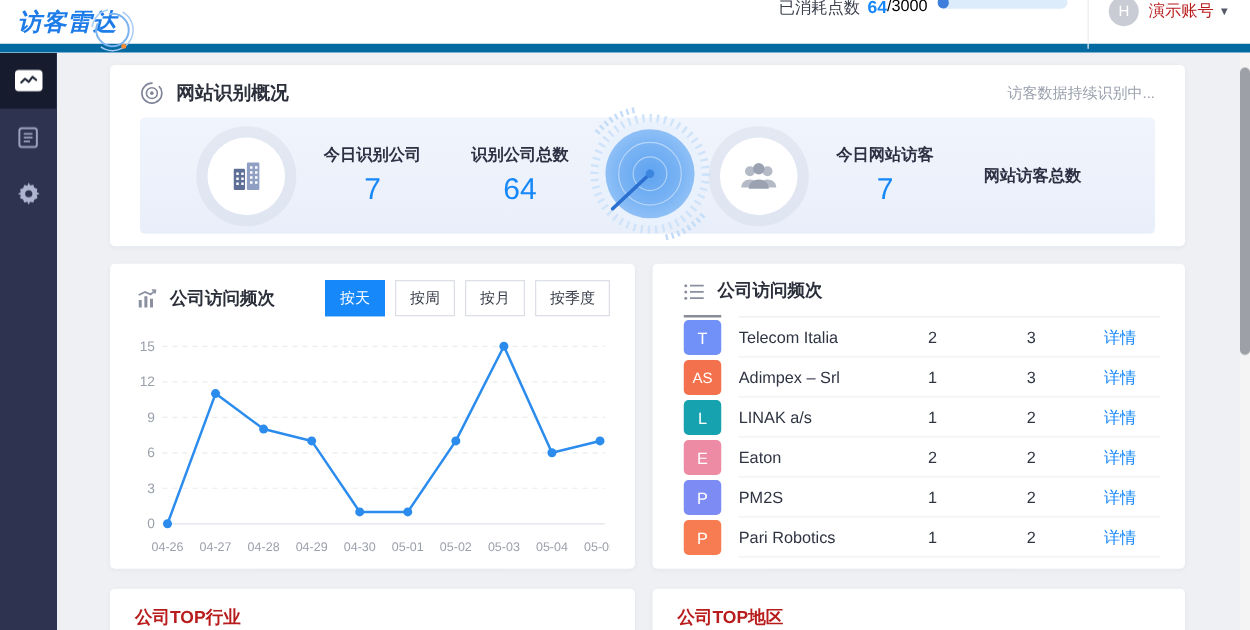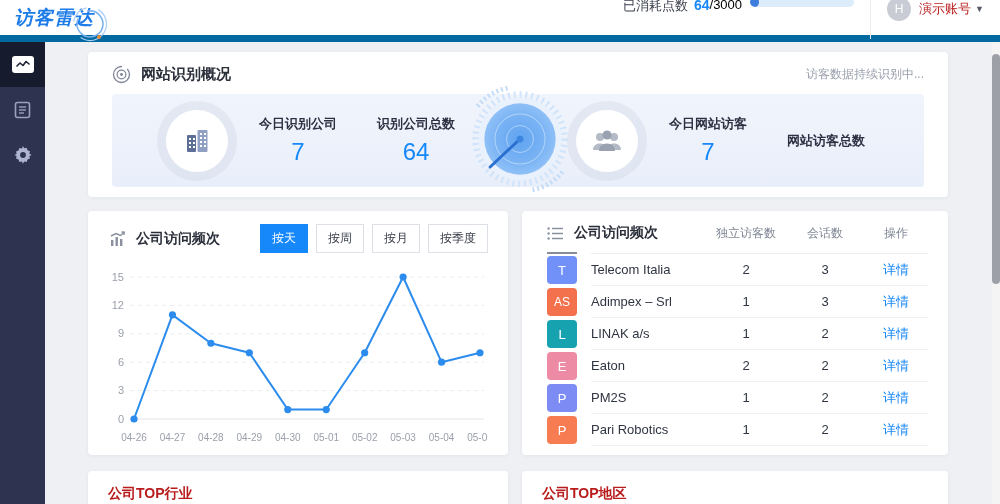--- a/index.html
+++ b/index.html
@@ -304,25 +304,20 @@
           <svg width="17" height="15" viewBox="0 0 17 15">
             <circle cx="1.6" cy="2.5" r="1.2" fill="#8a90a0"></circle>
             <circle cx="1.6" cy="7.5" r="1.2" fill="#8a90a0"></circle>
             <circle cx="1.6" cy="12.5" r="1.2" fill="#8a90a0"></circle>
             <line x1="5" y1="2.5" x2="16" y2="2.5" stroke="#8a90a0" stroke-width="1.5"></line>
             <line x1="5" y1="7.5" x2="16" y2="7.5" stroke="#8a90a0" stroke-width="1.5"></line>
             <line x1="5" y1="12.5" x2="16" y2="12.5" stroke="#8a90a0" stroke-width="1.5"></line>
           </svg>
         </span>
         <span class="freq-title">公司访问频次</span>
-        <div class="freq-cols">
-          <span class="col-h col-visitors">独立访客数</span>
-          <span class="col-h col-sessions">会话数</span>
-          <span class="col-h col-action">操作</span>
-        </div>
       </div>
       <div class="freq-divider">
         <div class="dark"></div>
           <div class="light"></div>
       </div>
       <div id="freq-rows">
           <div class="freq-row">
             <div class="row-avatar" style="background: rgb(113, 145, 248);">T</div>
             <div class="row-main">
               <span class="row-name">Telecom Italia</span>

